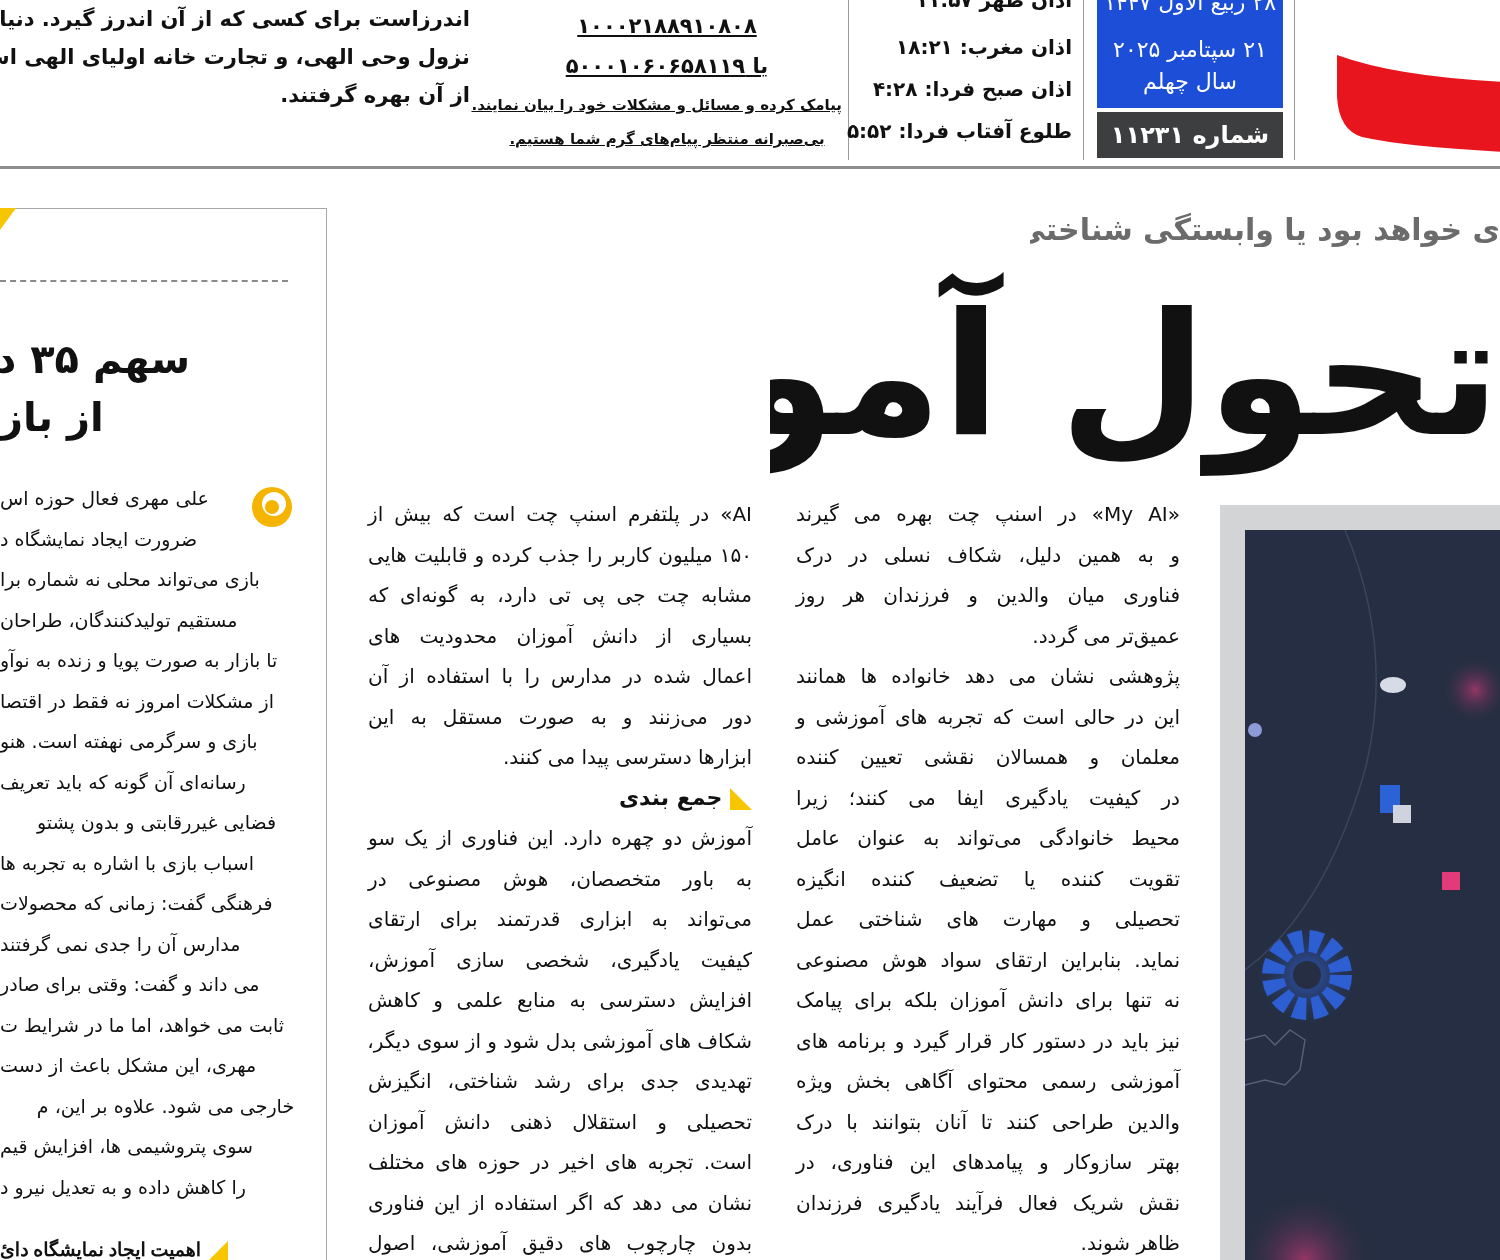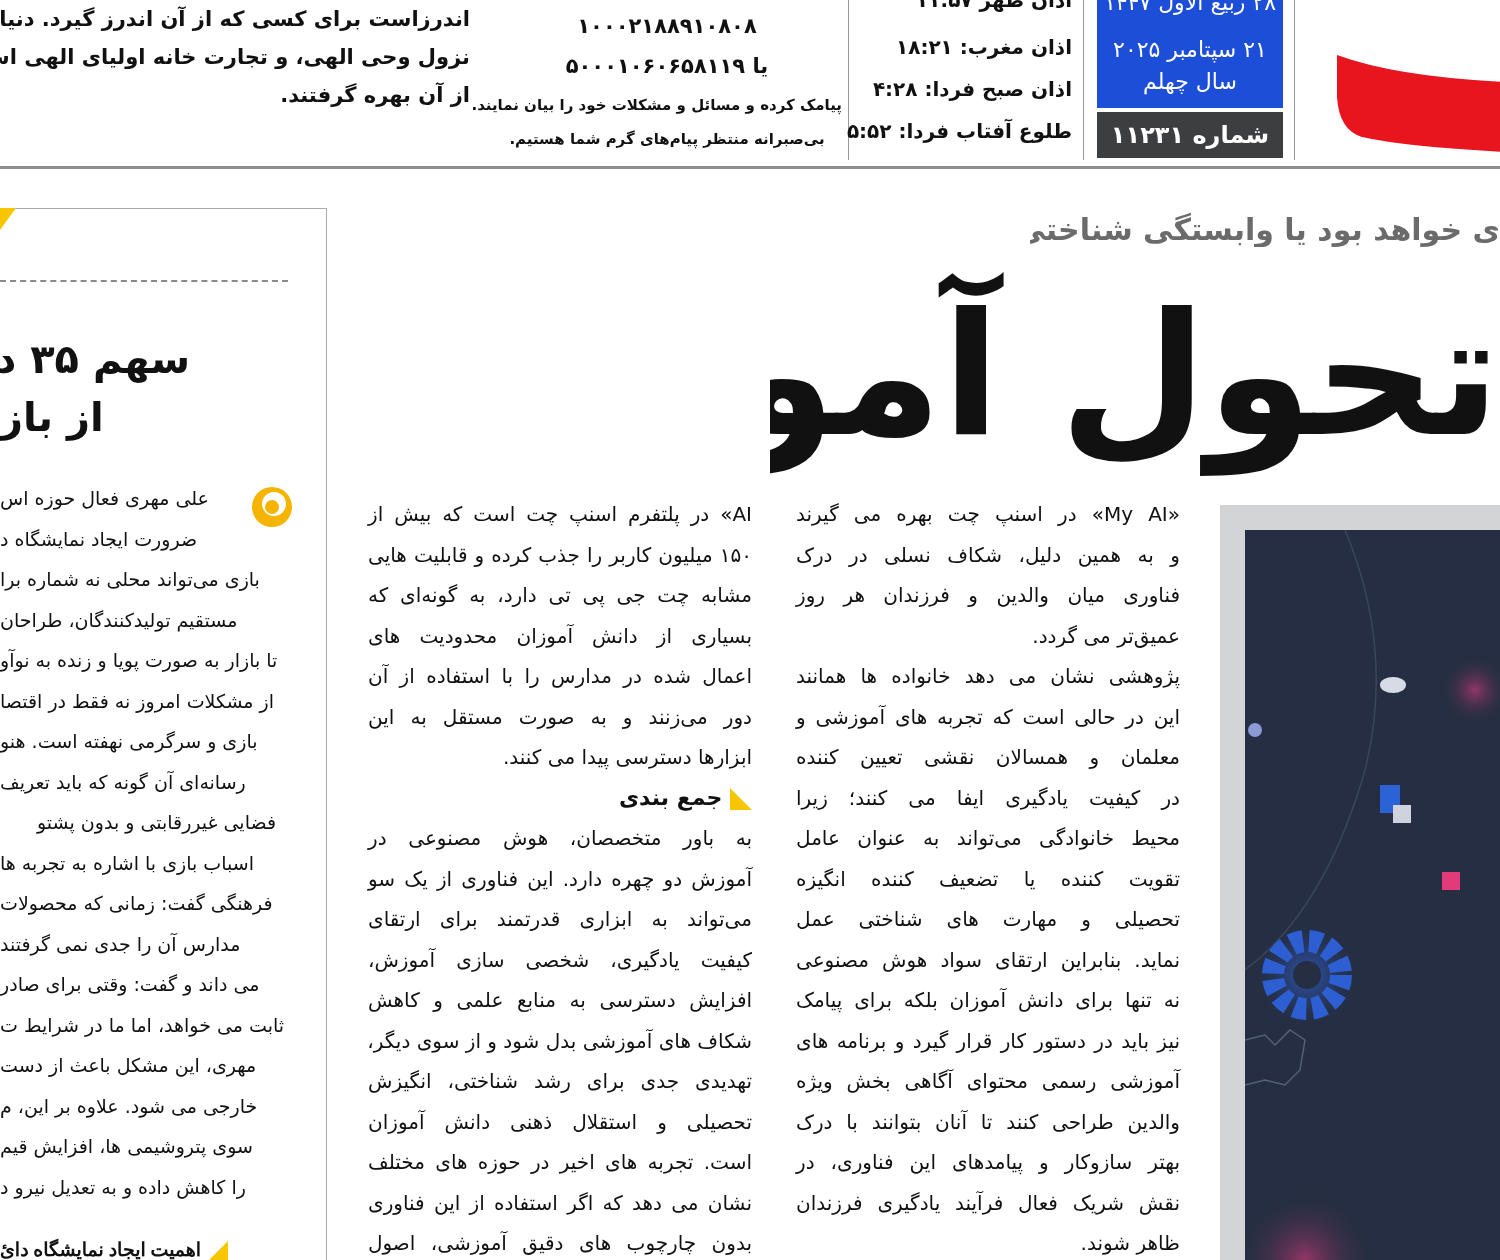--- a/index.html
+++ b/index.html
@@ -3,21 +3,21 @@
 <meta charset="utf-8">
 <style>
   html,body{margin:0;padding:0;}
   body{width:1500px;height:1260px;overflow:hidden;background:#ffffff;position:relative;font-family:"DejaVu Sans", sans-serif;color:#111;}
   .abs{position:absolute;}
   .rtl{direction:rtl;text-align:right;}
   
   .hdr-line{left:0;top:166px;width:1500px;height:3px;background:#8e8e8e;}
   .quote{left:0;top:0;width:470px;font-weight:bold;font-size:21px;line-height:38px;}
   .quote p{margin:0;white-space:nowrap;}
-  .sms{left:492px;top:0;width:350px;text-align:center;direction:rtl;font-weight:bold;}
+  .sms{left:492px;top:0;width:350px;text-align:center;direction:rtl;font-weight:bold;text-decoration:underline;}
   .sms .num{font-size:21px;line-height:40px;display:block;}
   .sms .small{font-size:15px;line-height:38px;display:block;white-space:nowrap;}
   .vsep{width:1px;background:#999;}
   .prayer{left:858px;top:0;width:214px;font-weight:bold;font-size:20px;}
   .prayer div{height:42px;line-height:42px;white-space:nowrap;}
   .datebox{left:1097px;top:0;width:186px;height:108px;background:#1d4ed8;color:#fff;font-weight:normal;text-align:center;direction:rtl;}
   .datebox div{font-size:22px;line-height:32px;}
   .issuebox{left:1097px;top:112px;width:186px;height:46px;background:#3d3e40;color:#fff;font-weight:bold;font-size:24px;line-height:46px;text-align:center;direction:rtl;}
   .logo-red{left:1337px;top:52px;width:170px;height:100px;}
   
@@ -111,21 +111,21 @@
   <div style="text-align:left;">از مشکلات امروز نه فقط در اقتصا</div>
   <div style="text-align:left;">بازی و سرگرمی نهفته است. هنو</div>
   <div style="text-align:left;">رسانه‌ای آن گونه که باید تعریف</div>
   <div style="text-align:center;padding-left:11px;">فضایی غیررقابتی و بدون پشتو</div>
   <div style="text-align:left;">اسباب بازی با اشاره به تجربه ها</div>
   <div style="text-align:left;">فرهنگی گفت: زمانی که محصولات</div>
   <div style="text-align:left;">مدارس آن را جدی نمی گرفتند</div>
   <div style="text-align:left;">می داند و گفت: وقتی برای صادر</div>
   <div style="text-align:left;">ثابت می خواهد، اما ما در شرایط ت</div>
   <div style="text-align:left;">مهری، این مشکل باعث از دست</div>
-  <div style="text-align:left;">خارجی می شود. علاوه بر این، م</div>
+  <div style="text-align:center;margin-left:29px;">خارجی می شود. علاوه بر این، م</div>
   <div style="text-align:left;">سوی پتروشیمی ها، افزایش قیم</div>
   <div style="text-align:left;">را کاهش داده و به تعدیل نیرو د</div>
 </div>
 
 <div class="abs side-sub rtl" style="text-align:left;font-family:Liberation Serif, serif;">
   <span class="tri"></span>
   <span>اهمیت ایجاد نمایشگاه دائ</span>
 </div>
 
 <div class="abs kicker">ی خواهد بود یا وابستگی شناختی؟</div>
@@ -158,22 +158,22 @@
   <div>۱۵۰ میلیون کاربر را جذب کرده و قابلیت هایی</div>
   <div>مشابه چت جی پی تی دارد، به گونه‌ای که</div>
   <div>بسیاری از دانش آموزان محدودیت های</div>
   <div>اعمال شده در مدارس را با استفاده از آن</div>
   <div>دور می‌زنند و به صورت مستقل به این</div>
   <div class="last">ابزارها دسترسی پیدا می کنند.</div>
   <div class="last subhead" style="text-align:right;">
     <span class="tri" style="border-left:none;border-right:22px solid transparent;"></span>
     <span>جمع بندی</span>
   </div>
+  <div>آموزش دو چهره دارد. این فناوری از یک سو</div>
   <div>به باور متخصصان، هوش مصنوعی در</div>
-  <div>آموزش دو چهره دارد. این فناوری از یک سو</div>
   <div>می‌تواند به ابزاری قدرتمند برای ارتقای</div>
   <div>کیفیت یادگیری، شخصی سازی آموزش،</div>
   <div>افزایش دسترسی به منابع علمی و کاهش</div>
   <div>شکاف های آموزشی بدل شود و از سوی دیگر،</div>
   <div>تهدیدی جدی برای رشد شناختی، انگیزش</div>
   <div>تحصیلی و استقلال ذهنی دانش آموزان</div>
   <div>است. تجربه های اخیر در حوزه های مختلف</div>
   <div>نشان می دهد که اگر استفاده از این فناوری</div>
   <div>بدون چارچوب های دقیق آموزشی، اصول</div>
 </div>

